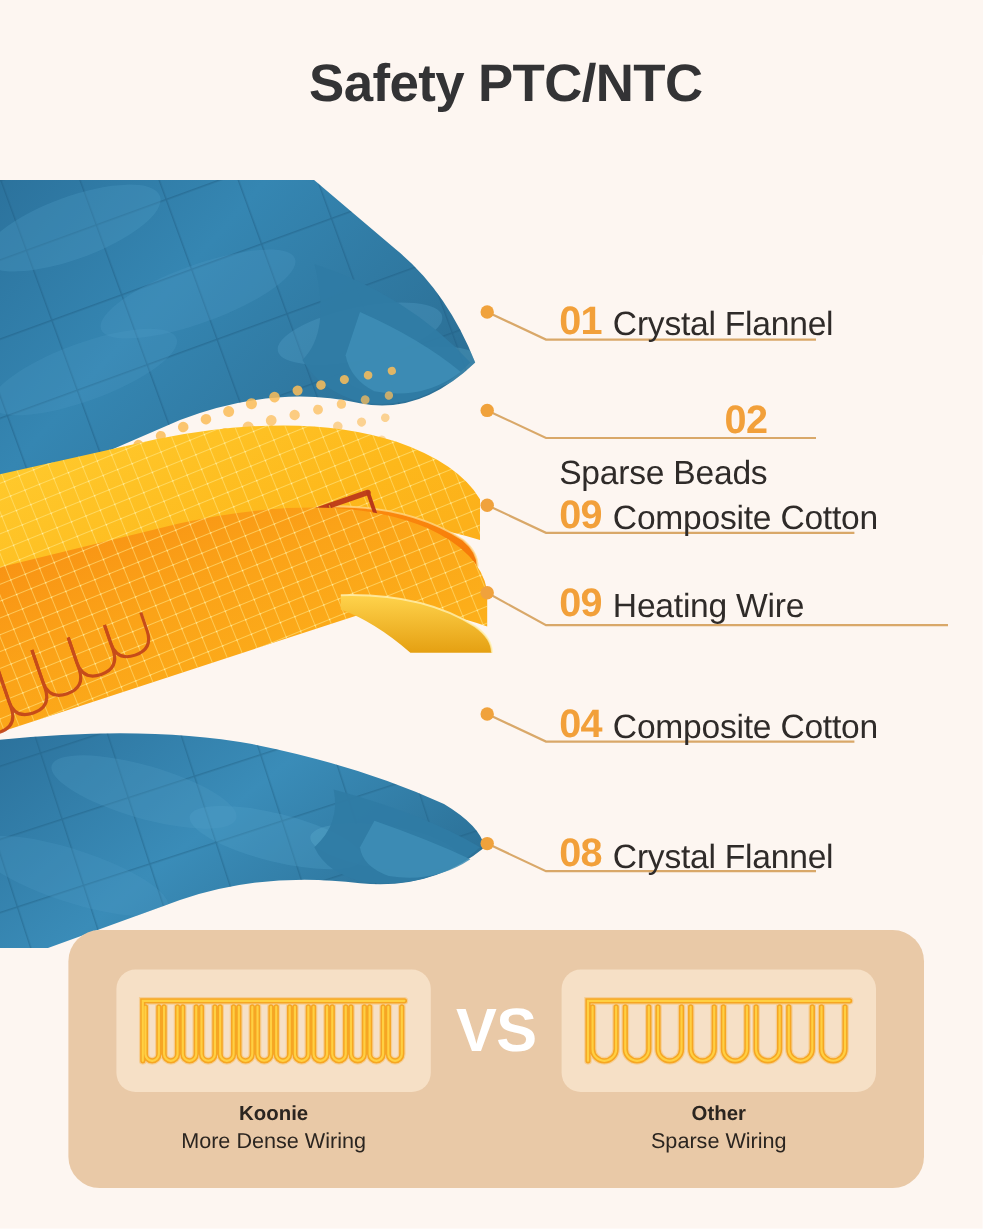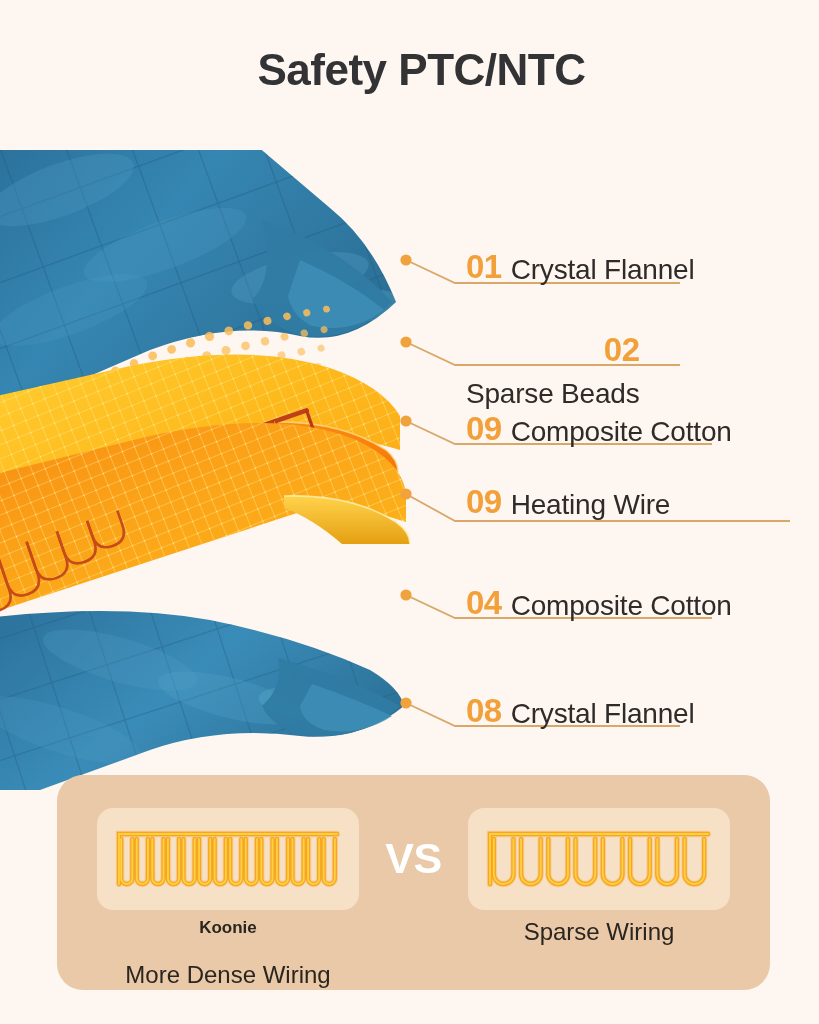--- a/index.html
+++ b/index.html
@@ -109,21 +109,21 @@
     width: 262px;
     height: 102px;
     background: #F6E0C6;
     border-radius: 16px;
     display: flex;
     align-items: center;
     justify-content: center;
   }
   .wire-card svg { display: block; }
   .vs-text {
-    font-size: 43px;
+    font-size: 51px;
     font-weight: 700;
     color: #FFFFFF;
     letter-spacing: -0.5px;
   }
   .compare-labels {
     position: absolute;
     left: 0;
     top: 143px;
     width: 713px;
     display: flex;
@@ -132,24 +132,24 @@
     box-sizing: border-box;
   }
   .label-col {
     width: 262px;
     text-align: center;
   }
   .brand-name {
     font-size: 17px;
     font-weight: 700;
     color: #2B2520;
-    margin-bottom: 23px;
+    margin-bottom: 3px;
   }
   .brand-desc {
-    font-size: 24px;
+    font-size: 18px;
     font-weight: 400;
     color: #2B2520;
   }
 </style>
 </head>
 <body>
 
 <div id="page">
 
   <div class="title-block">
@@ -483,18 +483,19 @@
           </svg>
       </div>
     </div>
 
     <div class="compare-labels">
       <div class="label-col">
         <div class="brand-name">Koonie</div>
         <div class="brand-desc">More Dense Wiring</div>
       </div>
       <div class="label-col">
+        <div class="brand-name">Other</div>
         <div class="brand-desc">Sparse Wiring</div>
       </div>
     </div>
   </div>
 
 </div>
 
 </body></html>

